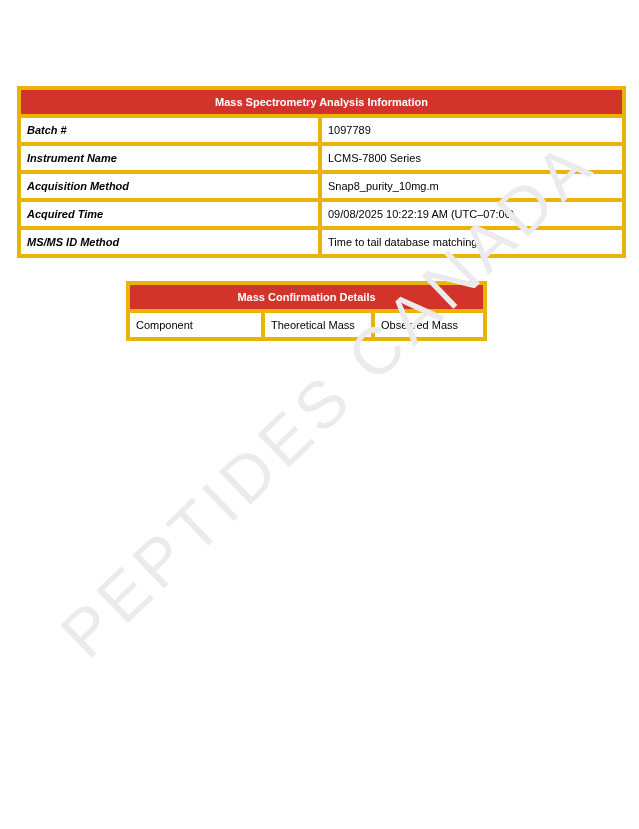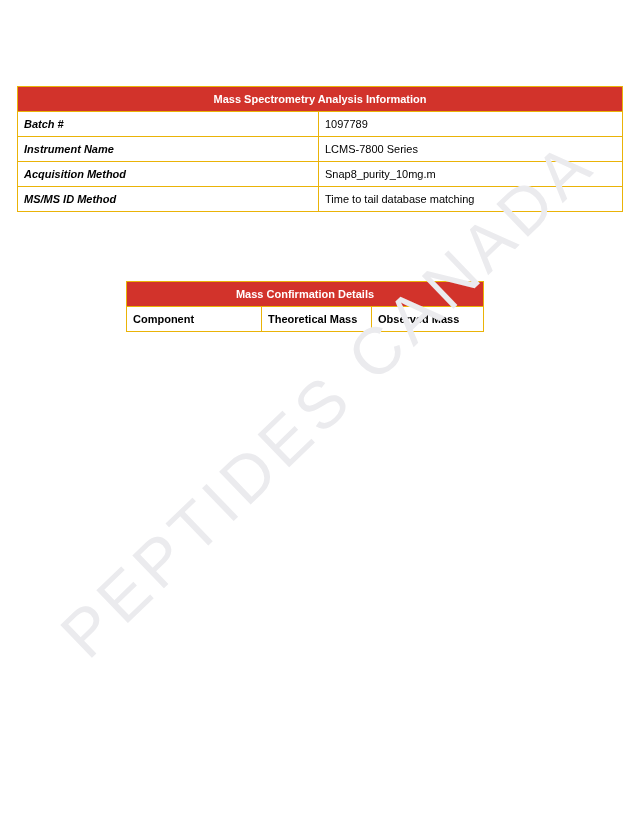--- a/index.html
+++ b/index.html
@@ -11,30 +11,30 @@
   }
   .page {
     position:relative; width:639px; height:829px;
     background:#ffffff; overflow:hidden;
   }
   table {
     border-collapse:collapse; table-layout:fixed;
     font-size:11px; color:#000; background:#fff;
   }
   td {
-    border:1px solid #eab308;
+    border:4px solid #eab308;
     padding:0 6px; height:24px;
     vertical-align:middle; overflow:hidden; white-space:nowrap;
   }
   .title-cell {
     background:#d2332b; color:#ffffff;
     font-weight:bold; text-align:center;
   }
   .label-cell { font-weight:bold;font-style:italic; }
-  .header-cell { font-weight:bold; }
+  .header-cell { font-weight:normal; }
   #analysis-table { position:absolute; left:17px; top:86px; width:605px; }
   #confirmation-table { position:absolute; left:126px; top:281px; width:357px; }
   .watermark {
     position:absolute; left:72px; top:612px;
     transform-origin:0 50%;
     transform:rotate(-44deg);
     font-size:66px; line-height:1; letter-spacing:6px;
     color:#ebebee; white-space:nowrap;
     z-index:5; pointer-events:none;
   }
@@ -59,20 +59,24 @@
       </tr>
       <tr>
         <td class="label-cell">Instrument Name</td>
         <td>LCMS-7800 Series</td>
       </tr>
       <tr>
         <td class="label-cell">Acquisition Method</td>
         <td>Snap8_purity_10mg.m</td>
       </tr>
       <tr>
+        <td class="label-cell">Acquired Time</td>
+        <td>09/08/2025 10:22:19 AM (UTC–07:00)</td>
+      </tr>
+      <tr>
         <td class="label-cell">MS/MS ID Method</td>
         <td>Time to tail database matching</td>
       </tr>
     </tbody>
   </table>
 
   <table id="confirmation-table">
     <colgroup>
         <col style="width:135px">
         <col style="width:110px">

